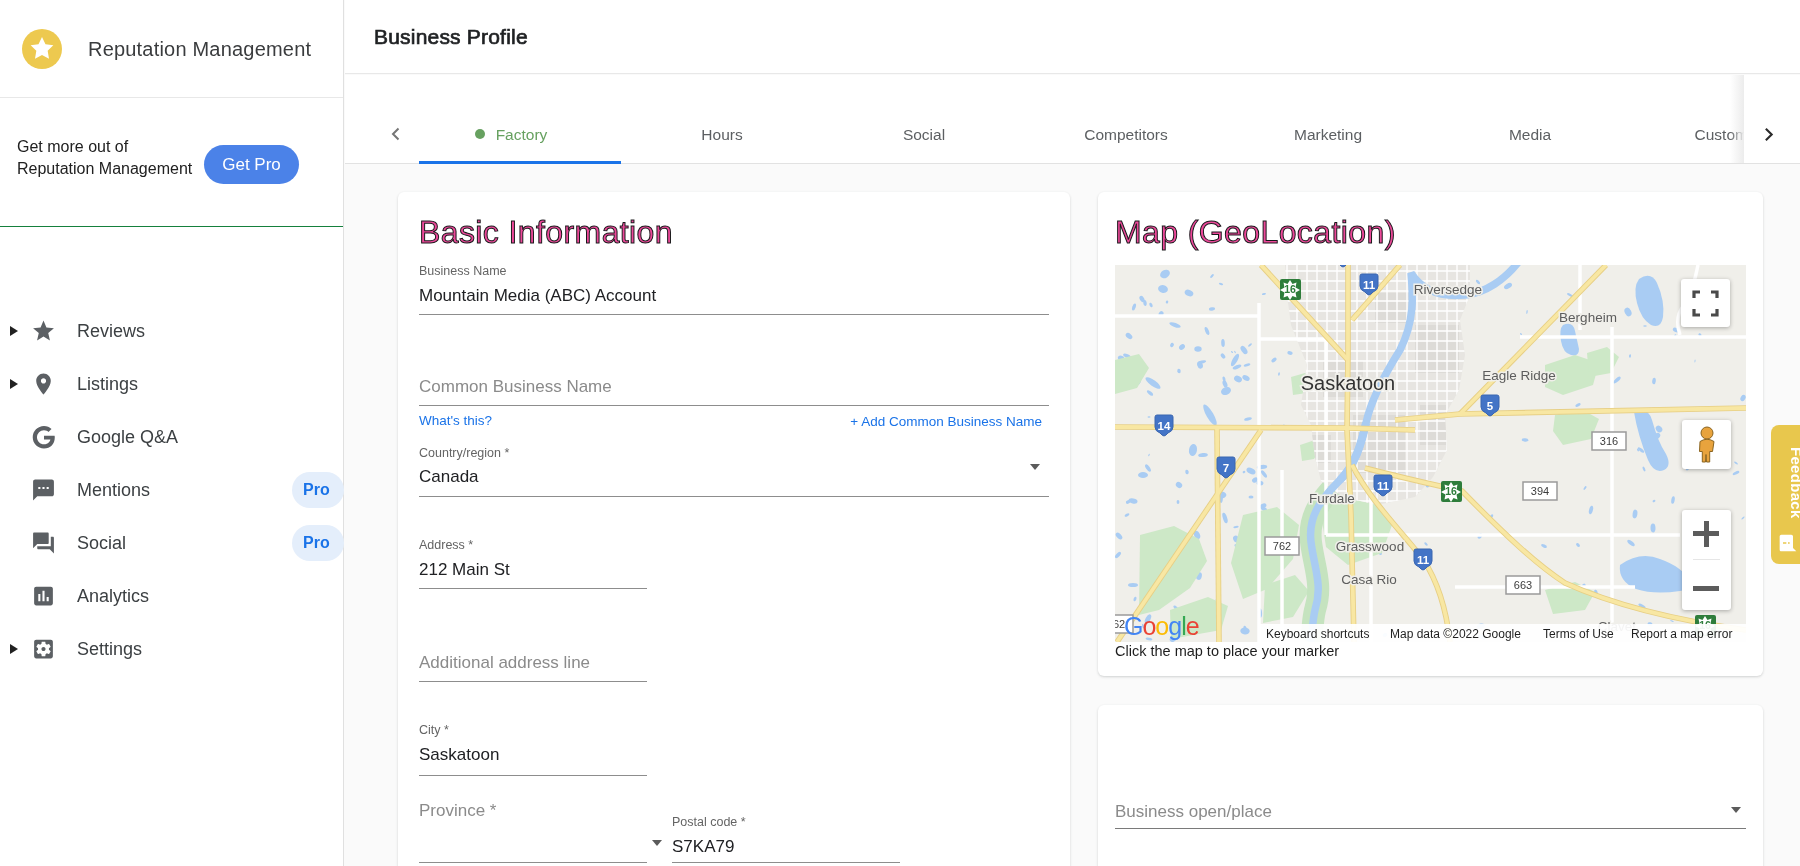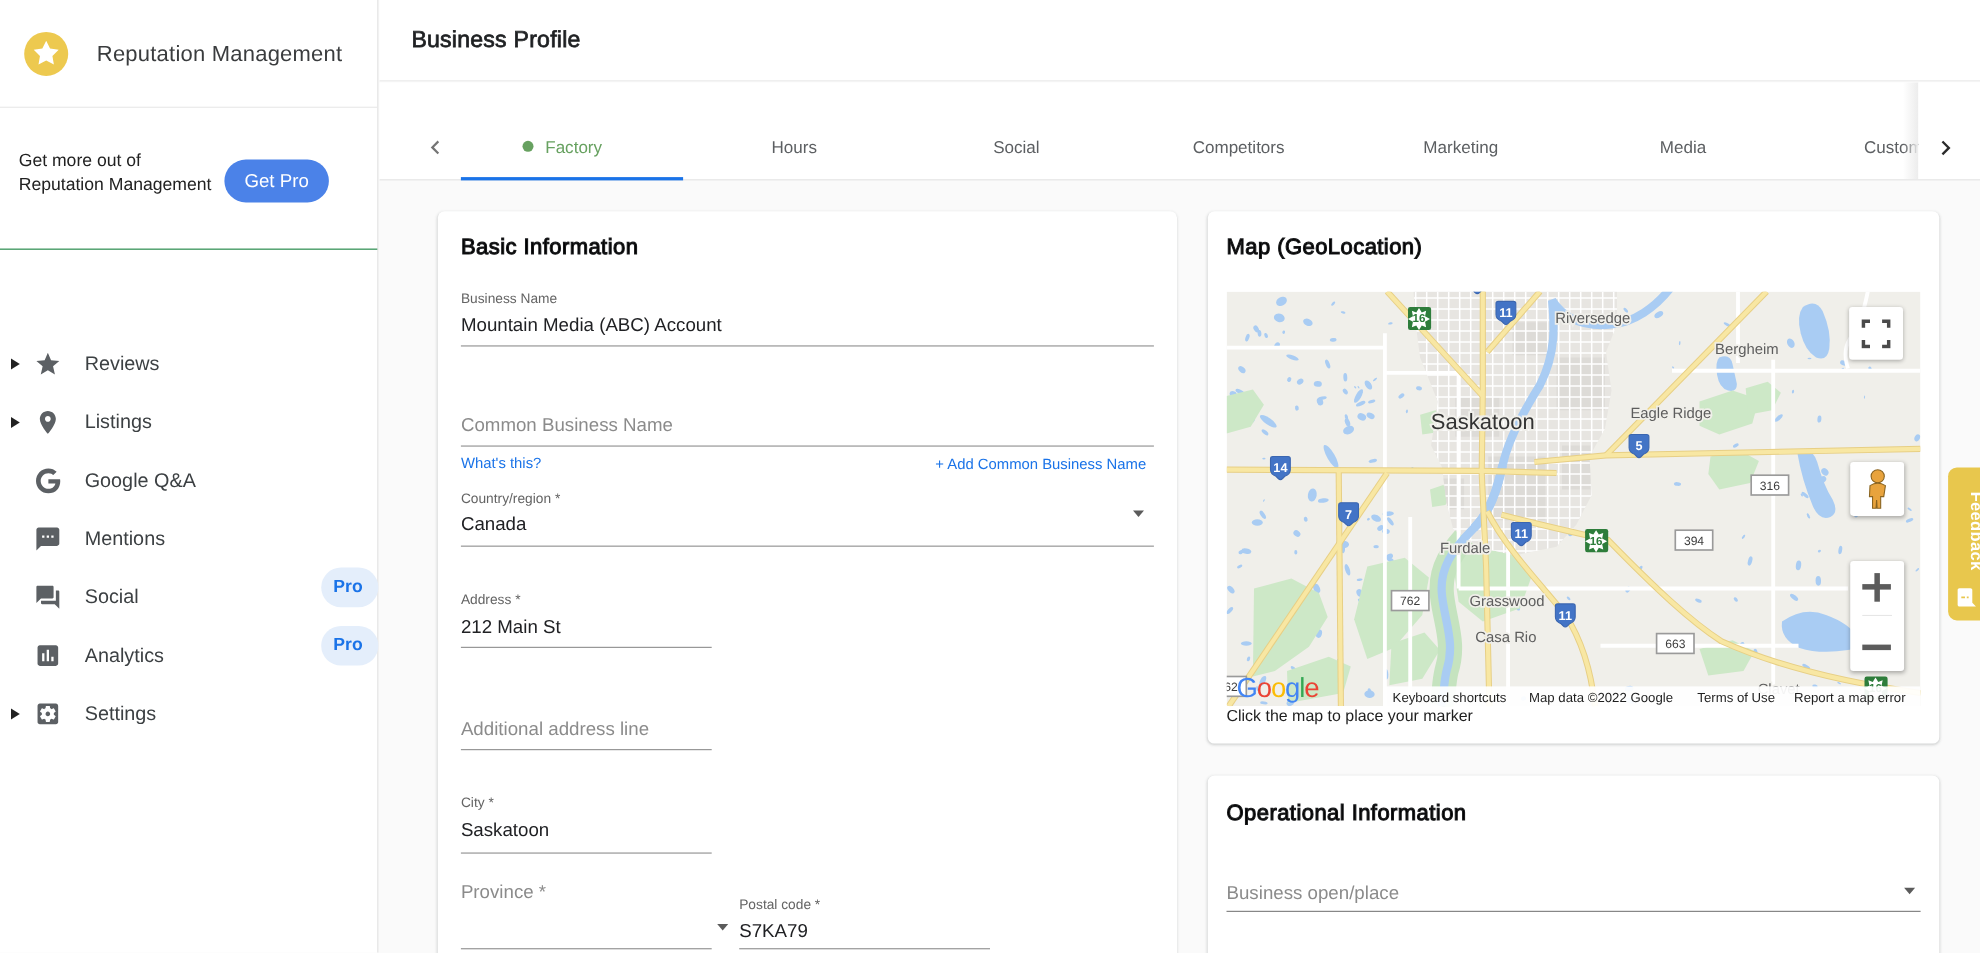--- a/index.html
+++ b/index.html
@@ -10,39 +10,39 @@
 #logoRow{position:absolute;left:0;top:0;width:343px;height:98px;border-bottom:1px solid #e8e8e8;}
 #logoCircle{position:absolute;left:22px;top:29px;width:40px;height:40px;border-radius:50%;background:#EDC94F;}
 #logoTitle{position:absolute;left:88px;top:38px;font-size:20px;color:#3a3c3e;letter-spacing:.2px;}
 #promo{position:absolute;left:0;top:98px;width:343px;height:129px;border-bottom:1px solid #15803d;}
 #promoText{position:absolute;left:17px;top:38px;font-size:16px;line-height:22px;color:#212121;}
 #getPro{position:absolute;left:204px;top:47px;width:95px;height:39px;border-radius:20px;background:#4b82e8;color:#fff;font-size:17px;text-align:center;line-height:39px;}
 .mitem{position:absolute;left:0;width:343px;height:53px;}
 .mlabel{position:absolute;left:77px;top:50%;transform:translateY(-50%);font-size:18px;color:#3c4043;}
 .micon{position:absolute;left:31px;top:50%;transform:translateY(-50%);width:25px;height:25px;}
 .marrow{position:absolute;left:10px;top:50%;transform:translateY(-50%);width:0;height:0;border-left:8px solid #212121;border-top:5.5px solid transparent;border-bottom:5.5px solid transparent;}
-.propill{position:absolute;left:292px;top:50%;transform:translateY(-50%);width:52px;height:36px;border-radius:18px;background:#e4eefb;color:#1a73e8;font-size:16px;font-weight:bold;text-align:left;line-height:36px;padding-left:11px;margin-top:44px;}
+.propill{position:absolute;left:292px;top:50%;transform:translateY(-50%);width:52px;height:36px;border-radius:18px;background:#e4eefb;color:#1a73e8;font-size:16px;font-weight:bold;text-align:left;line-height:36px;padding-left:11px;}
 
 #hdr{position:absolute;left:345px;top:0;width:1455px;height:74px;background:#fff;border-bottom:1px solid #e8e8e8;}
 #hdrTitle{position:absolute;left:29px;top:25px;font-size:21px;font-weight:normal;-webkit-text-stroke:0.7px #1f2123;color:#1f2123;letter-spacing:.2px;}
 #tabstrip{position:absolute;left:345px;top:75px;width:1455px;height:89px;background:#fff;}
 #tabline{position:absolute;left:345px;top:163px;width:1455px;height:1px;background:#e2e2e2;z-index:3;}
 #underline{position:absolute;left:419px;top:161px;width:202px;height:3px;background:#1a73e8;z-index:3;}
 .tab{position:absolute;top:124px;height:22px;font-size:15.5px;color:#5c5f62;text-align:center;width:202px;line-height:22px;}
 #tabFactory{color:#67a160;}
 #factoryDot{display:inline-block;width:10px;height:10px;border-radius:50%;background:#67a160;margin-right:11px;vertical-align:1px;}
 #chevL{position:absolute;left:388px;top:126px;}
 #chevR{position:absolute;left:1760px;top:126px;z-index:4;}
 #tabfade{position:absolute;left:1730px;top:75px;width:14px;height:88px;background:linear-gradient(90deg,rgba(238,238,238,0),#ececec);z-index:2;}#tabcover{position:absolute;left:1744px;top:75px;width:56px;height:88px;background:#fff;z-index:2;}
 
 .card{position:absolute;background:#fff;border-radius:6px;box-shadow:0 1px 3px rgba(60,64,67,.12),0 1px 2px rgba(60,64,67,.1);}
 #card1{left:398px;top:192px;width:672px;height:700px;}
 #card2{left:1098px;top:192px;width:665px;height:484px;}
 #card3{left:1098px;top:705px;width:665px;height:175px;}
-.cardTitle{position:absolute;left:21px;font-size:20px;font-weight:normal;-webkit-text-stroke:1px #17181a;color:#000000;letter-spacing:.4px;}
+.cardTitle{position:absolute;left:21px;font-size:32px;font-weight:normal;-webkit-text-stroke:1px #17181a;color:#ec4899;letter-spacing:.4px;}
 .flabel{position:absolute;left:21px;font-size:12.5px;color:#646464;}
 .fvalue{position:absolute;left:21px;font-size:17px;color:#202124;}
 .fplace{position:absolute;left:21px;font-size:17px;color:#8b8b8b;}
 .uline{position:absolute;left:21px;height:1px;background:#8d8d8d;}
 .linkb{position:absolute;font-size:13.5px;color:#1a73e8;}
 .selarr{position:absolute;width:0;height:0;border-left:5.5px solid transparent;border-right:5.5px solid transparent;border-top:6px solid #5b5b5b;}
 </style>
 </head>
 <body>
 <div id="sidebar">
@@ -148,21 +148,20 @@
   <div class="fvalue" style="top:553px">Saskatoon</div>
   <div class="uline" style="top:583px;width:228px"></div>
   <div class="fplace" style="top:609px">Province *</div>
   <div class="selarr" style="left:254px;top:648px"></div>
   <div class="flabel" style="left:274px;top:623px">Postal code *</div>
   <div class="fvalue" style="left:274px;top:645px">S7KA79</div>
   <div class="uline" style="top:670px;width:228px"></div>
   <div class="uline" style="left:274px;top:670px;width:228px"></div>
 </div>
 <div class="card" id="card3">
-  <div class="cardTitle" style="left:17px;top:23px">Operational Information</div>
   <div class="fplace" style="left:17px;top:97px">Business open/place</div>
   <div class="selarr" style="left:633px;top:102px"></div>
   <div class="uline" style="left:17px;top:123px;width:631px;background:#7a7a7a"></div>
 </div>
 <div id="feedback" style="position:absolute;left:1771px;top:425px;width:34px;height:139px;background:#E8C74D;border-radius:8px 0 0 8px;z-index:9;">
   <div style="position:absolute;left:0;top:8px;width:34px;height:100px;color:#fff;font-size:15px;font-weight:bold;writing-mode:vertical-rl;text-align:center;letter-spacing:.3px;">Feedback</div>
   <svg style="position:absolute;left:7px;top:108px" width="20" height="20" viewBox="0 0 24 24">
       <path fill="#fff" d="M20 2H4c-1.1 0-2 .9-2 2v18l4-4h14c1.1 0 2-.9 2-2V4c0-1.1-.9-2-2-2zm-7 12h-2v-2h2v2zm0-4h-2V6h2v4z" transform="rotate(-90 12 12)"></path>
     </svg>
 </div>

